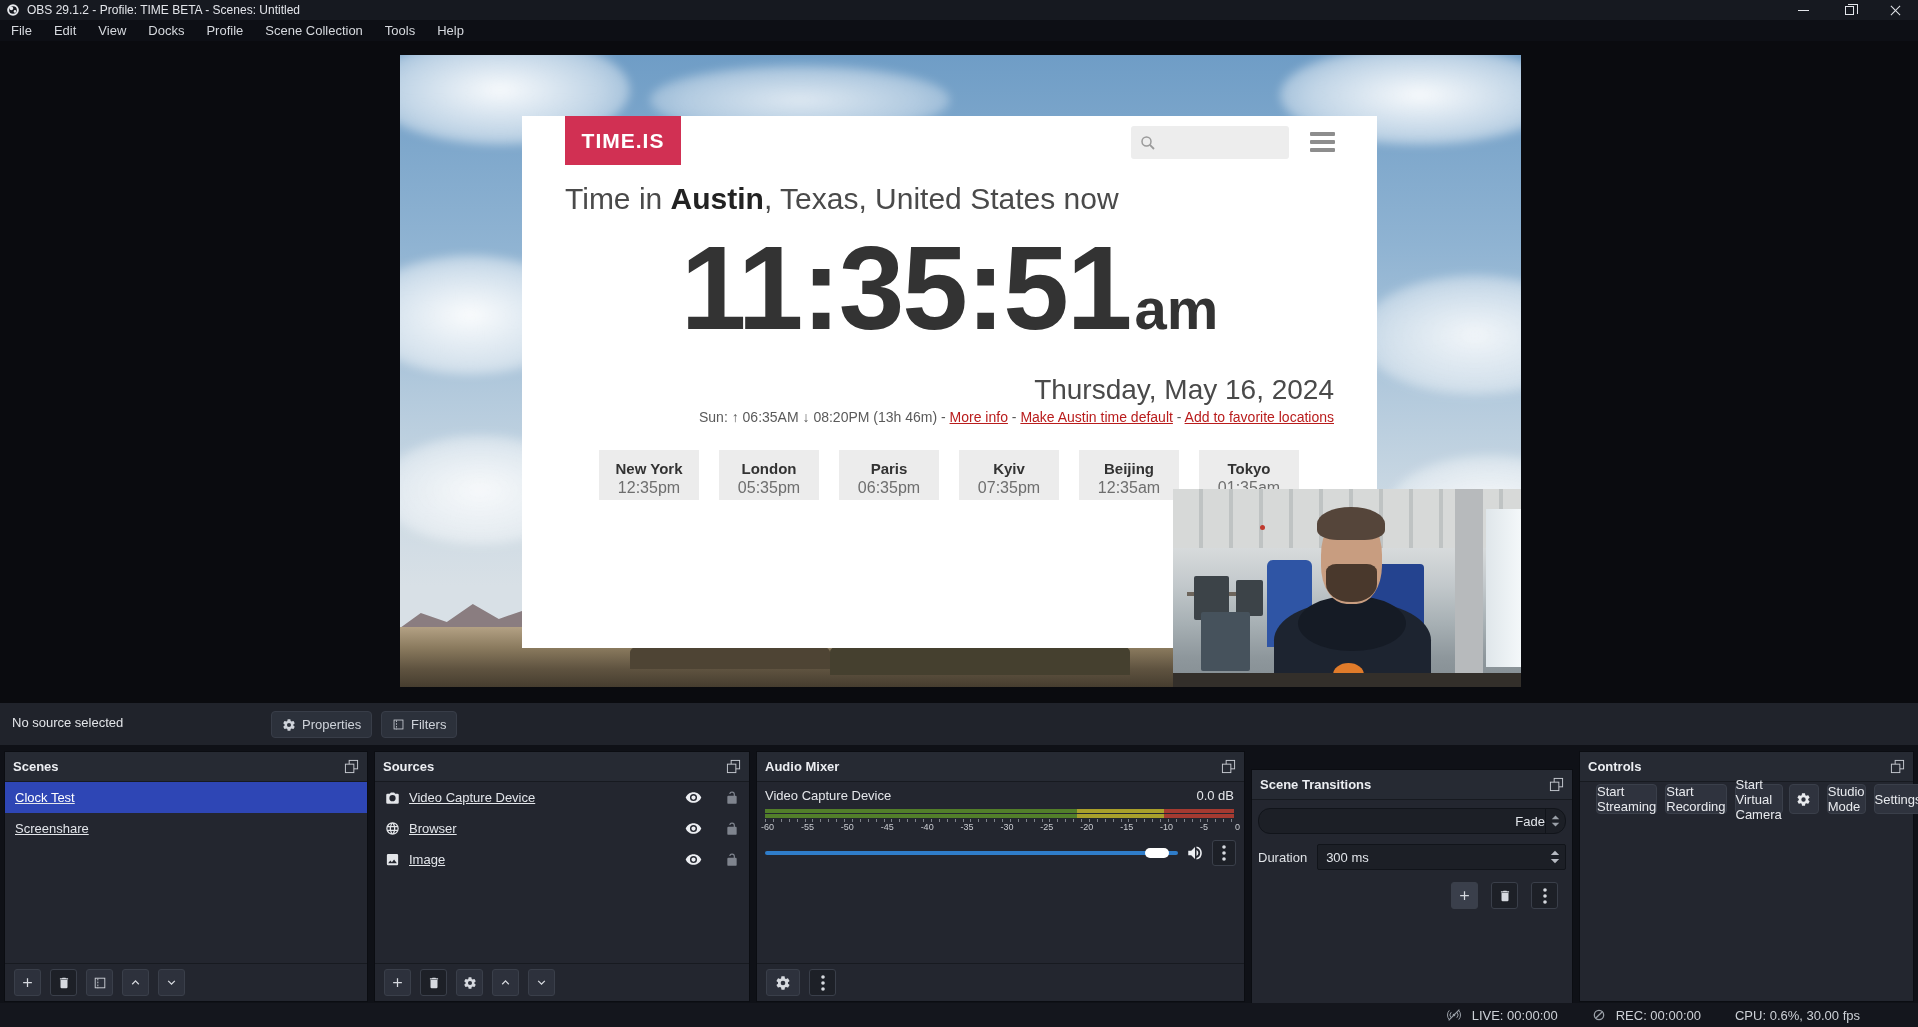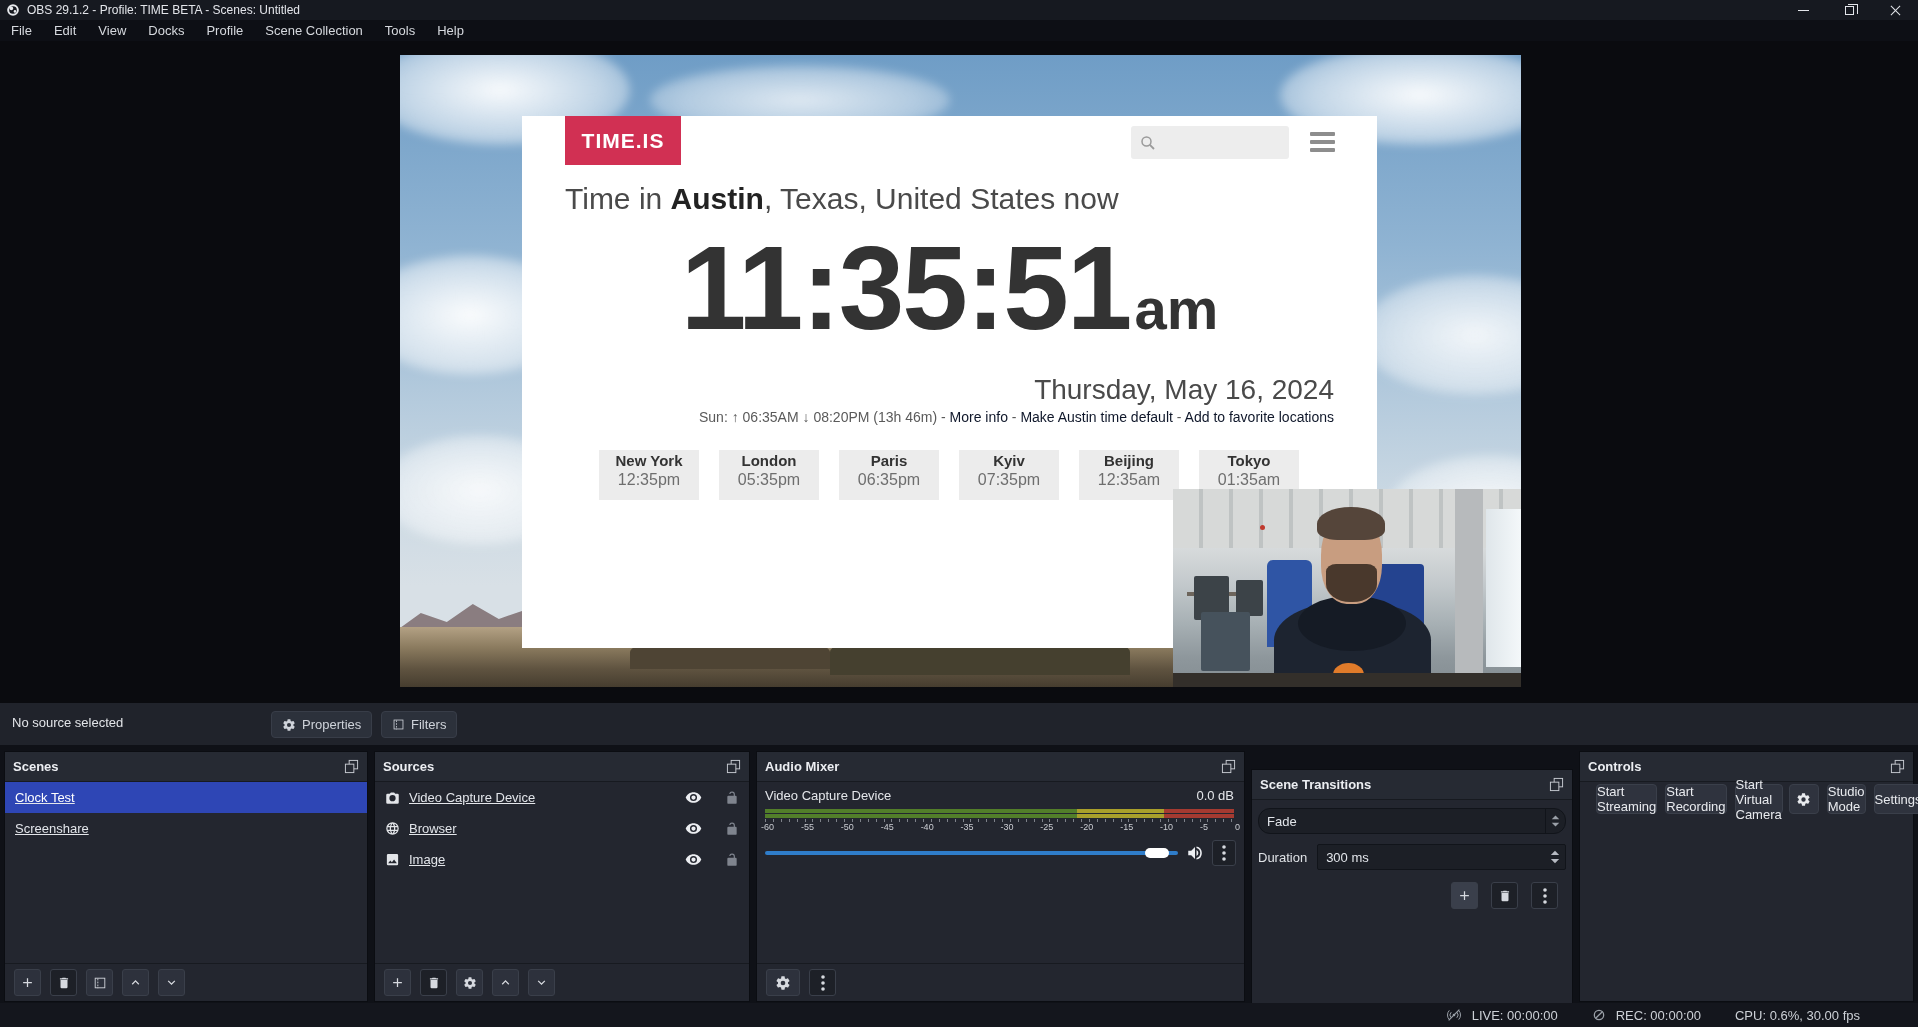--- a/index.html
+++ b/index.html
@@ -42,23 +42,23 @@
     display:flex;align-items:center;padding-left:8px;}
   .ti-burger{position:absolute;left:788px;top:16px;width:25px;height:20px;display:flex;flex-direction:column;justify-content:space-between;}
   .ti-burger span{display:block;height:4px;background:#8d8d8d;border-radius:1px;}
   .ti-head{position:absolute;left:43px;top:66px;width:770px;font-size:30px;color:#4a4a4a;}
   .ti-head b{color:#222;}
   .ti-time{position:absolute;left:0;top:104px;width:100%;text-align:center;color:#333;white-space:nowrap;}
   .ti-time .digits{font-size:118px;font-weight:bold;letter-spacing:-2px;}
   .ti-time .ampm{font-size:58px;font-weight:bold;margin-left:4px;}
   .ti-date{position:absolute;right:43px;top:258px;font-size:28px;color:#4a4a4a;}
   .ti-sun{position:absolute;right:43px;top:293px;font-size:14px;color:#5a5a5a;white-space:nowrap;}
-  .ti-sun a{color:#0f172a;}
+  .ti-sun a{color:#b91c1c;text-decoration:underline;}
   .ti-world{position:absolute;left:77px;top:334px;width:700px;display:flex;gap:20px;}
-  .ti-cell{width:100px;height:50px;background:#ececec;text-align:center;padding-top:2px;}
+  .ti-cell{width:100px;height:50px;background:#ececec;text-align:center;padding-top:10px;}
   .ti-cell .c{font-weight:bold;font-size:15px;color:#333;}
   .ti-cell .t{font-size:16px;color:#6e6e6e;margin-top:2px;}
   
   .webcam{position:absolute;left:773px;top:434px;width:348px;height:198px;overflow:hidden;
     background:linear-gradient(180deg,#e9eae9 0%,#d9dcdd 28%,#c3c9cc 48%,#a7b0b4 68%,#8e979c 85%,#848d92 100%);}
   .wc-ceil{position:absolute;left:0;top:0;width:100%;height:30%;
     background:repeating-linear-gradient(90deg,#d7d9d8 0 26px,#bfc3c3 26px 30px);}
   .wc-pillar{position:absolute;left:81%;top:0;width:8%;height:100%;background:#b7babc;}
   .wc-window{position:absolute;left:90%;top:10%;width:10%;height:80%;background:linear-gradient(90deg,#dfe6ea,#f4f8fa);}
   .wc-booth1{position:absolute;left:27%;top:36%;width:13%;height:44%;background:#2f55a5;border-radius:6px 6px 0 0;}
@@ -104,21 +104,21 @@
   .mx-bar{height:4px;margin-bottom:1px;
     background:linear-gradient(90deg,#527e2a 0%,#527e2a 66.5%,#a99f2b 66.5%,#a99f2b 85%,#a43a31 85%,#a43a31 100%);}
   .mx-ruler{height:3px;background:repeating-linear-gradient(to right,#7e828a 0 1px,transparent 1px 7.9px);}
   .mx-ticks{position:absolute;left:4px;right:4px;top:40px;display:flex;justify-content:space-between;font-size:9px;color:#caccd2;}
   .mx-sliderrow{position:absolute;left:8px;right:8px;top:58px;height:26px;display:flex;align-items:center;gap:8px;}
   .mx-track{flex:1;height:4px;background:#2f7dca;border-radius:2px;position:relative;}
   .mx-handle{position:absolute;left:92%;top:-3px;width:24px;height:10px;background:#fff;border-radius:5px;}
   .mx-sp{color:#eceef2;}
   
   .tr-combo{position:absolute;left:6px;right:6px;top:8px;height:26px;background:#1c1f26;border:1px solid #11141a;border-radius:12px;
-    display:flex;align-items:center;font-size:13px;color:#e2e5ea;}
+    display:flex;align-items:center;font-size:13px;color:#e2e5ea;text-align:right;}
   .tr-combo .v{padding-left:8px;flex:1;}
   .tr-combo .spin{width:20px;height:100%;border-left:1px solid #11141a;display:flex;flex-direction:column;align-items:center;justify-content:center;gap:2px;color:#9aa0a8;}
   .tr-durrow{position:absolute;left:6px;right:6px;top:44px;height:26px;display:flex;align-items:center;font-size:13px;color:#dfe2e6;}
   .tr-spin{margin-left:10px;flex:1;height:26px;background:#1c1f26;border:1px solid #11141a;border-radius:2px;
     display:flex;align-items:center;color:#e2e5ea;}
   .tr-spin .v{padding-left:8px;flex:1;}
   .tr-spin .arrows{width:20px;display:flex;flex-direction:column;align-items:center;gap:2px;color:#b6bac2;}
   .tr-btnrow{position:absolute;right:14px;top:82px;display:flex;gap:13px;}
   
   .ctl-list{position:absolute;left:16px;right:4px;top:2px;display:flex;flex-direction:row;gap:8px;}

